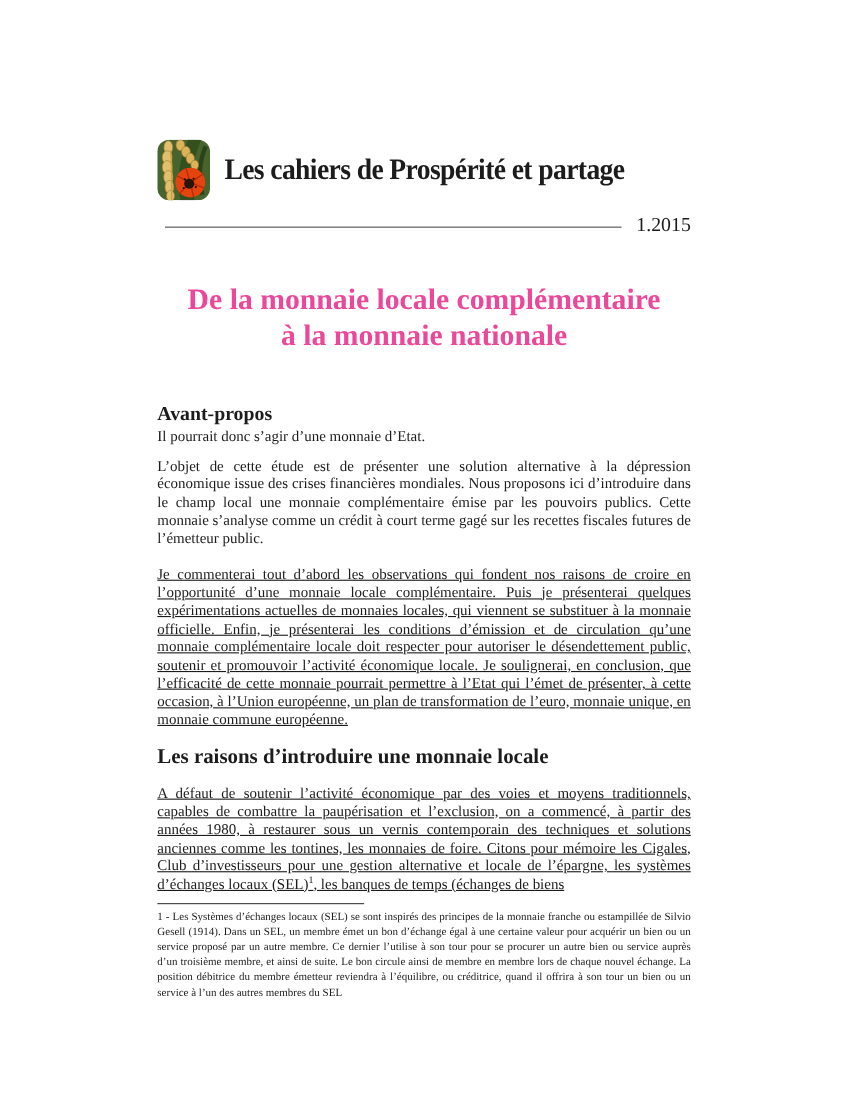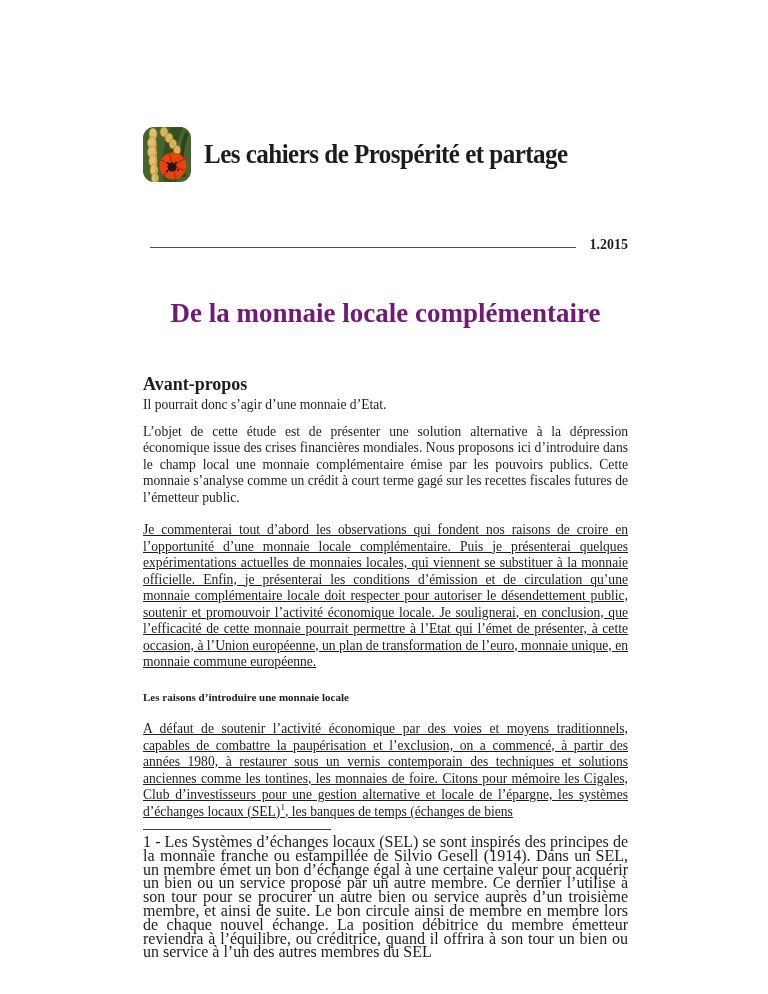--- a/index.html
+++ b/index.html
@@ -17,43 +17,43 @@
   .masthead{margin-top:127px;display:flex;align-items:center;}
   .logo{width:48px;height:55px;flex:none;display:block;}
   .masthead-title{
     font-weight:bold;font-size:27px;line-height:55px;
     margin-left:13px;white-space:nowrap;
     letter-spacing:-0.6px;
     transform:scaleX(0.93);transform-origin:left center;
   }
   .rule-row{display:flex;align-items:flex-end;margin-top:12px;}
   .masthead-rule{flex:1;border-bottom:1.5px solid #4d4d4d;margin:0 14px 7px 7px;}
-  .issue-number{font-weight:bold;font-size:14px;line-height:20px;margin-top:41px;}
+  .issue-number{font-weight:normal;font-size:18px;line-height:20px;}
 
   
   .doc-title{
     margin-top:42px;
     text-align:center;
-    color:#701a75;
+    color:#ec4899;
     font-weight:bold;
     font-size:27px;line-height:33px;
   }
 
   
   .h1{margin-top:42px;font-weight:bold;font-size:18px;line-height:25px;}
   .body-p{margin:0;text-align:justify;font-size:13.6px;line-height:16.5px;}
   .p-first{margin-top:10px;}
   .p-gap{margin-top:16px;text-decoration:underline;}
-  .h2{margin-top:18px;font-weight:bold;font-size:11px;line-height:16.5px;}
+  .h2{margin-top:18px;font-weight:bold;font-size:19px;line-height:16.5px;}
   sup.fn-ref{font-size:9px;line-height:0;}
 
   
   .footnote{margin-top:9px;}
   .footnote-separator{width:188px;border-top:1.5px solid #3a3a3a;}
-  .fn-text{margin:5px 0 0 0;text-align:justify;font-size:16px;line-height:13.8px;}
+  .fn-text{margin:5px 0 0 0;text-align:justify;font-size:10px;line-height:13.8px;}
 </style>
 </head>
 <body>
 
 <div class="page">
   <div class="content">
 
     <div class="masthead">
       <svg class="logo" viewBox="0 0 48 55" aria-hidden="true">
         <defs>
@@ -97,20 +97,21 @@
       <div class="masthead-title">Les cahiers de Prospérité et partage</div>
     </div>
 
     <div class="rule-row">
       <div class="masthead-rule"></div>
       <div class="issue-number">1.2015</div>
     </div>
 
     <div class="doc-title">
       <div>De la monnaie locale complémentaire</div>
+      <div>à la monnaie nationale</div>
     </div>
 
     <div class="h1">Avant-propos</div>
 
     <p class="body-p">Il pourrait donc s’agir d’une monnaie d’Etat.</p>
     <p class="body-p p-first">L’objet de cette étude est de présenter une solution alternative à la dépression économique issue des crises financières mondiales. Nous proposons ici d’introduire dans le champ local une monnaie complémentaire émise par les pouvoirs publics. Cette monnaie s’analyse comme un crédit à court terme gagé sur les recettes fiscales futures de l’émetteur public.</p>
 
     <p class="body-p p-gap">Je commenterai tout d’abord les observations qui fondent nos raisons de croire en l’opportunité d’une monnaie locale complémentaire. Puis je présenterai quelques expérimentations actuelles  de monnaies locales, qui viennent se substituer à la monnaie officielle. Enfin, je présenterai les conditions d’émission et de circulation qu’une monnaie complémentaire locale  doit respecter pour autoriser le désendettement public, soutenir et promouvoir l’activité économique locale. Je soulignerai, en conclusion, que l’efficacité de cette monnaie pourrait permettre à l’Etat qui l’émet de présenter, à cette occasion, à l’Union européenne, un plan de transformation de l’euro, monnaie unique, en monnaie commune européenne.</p>
 
     <div class="h2">Les raisons d’introduire une monnaie locale</div>

